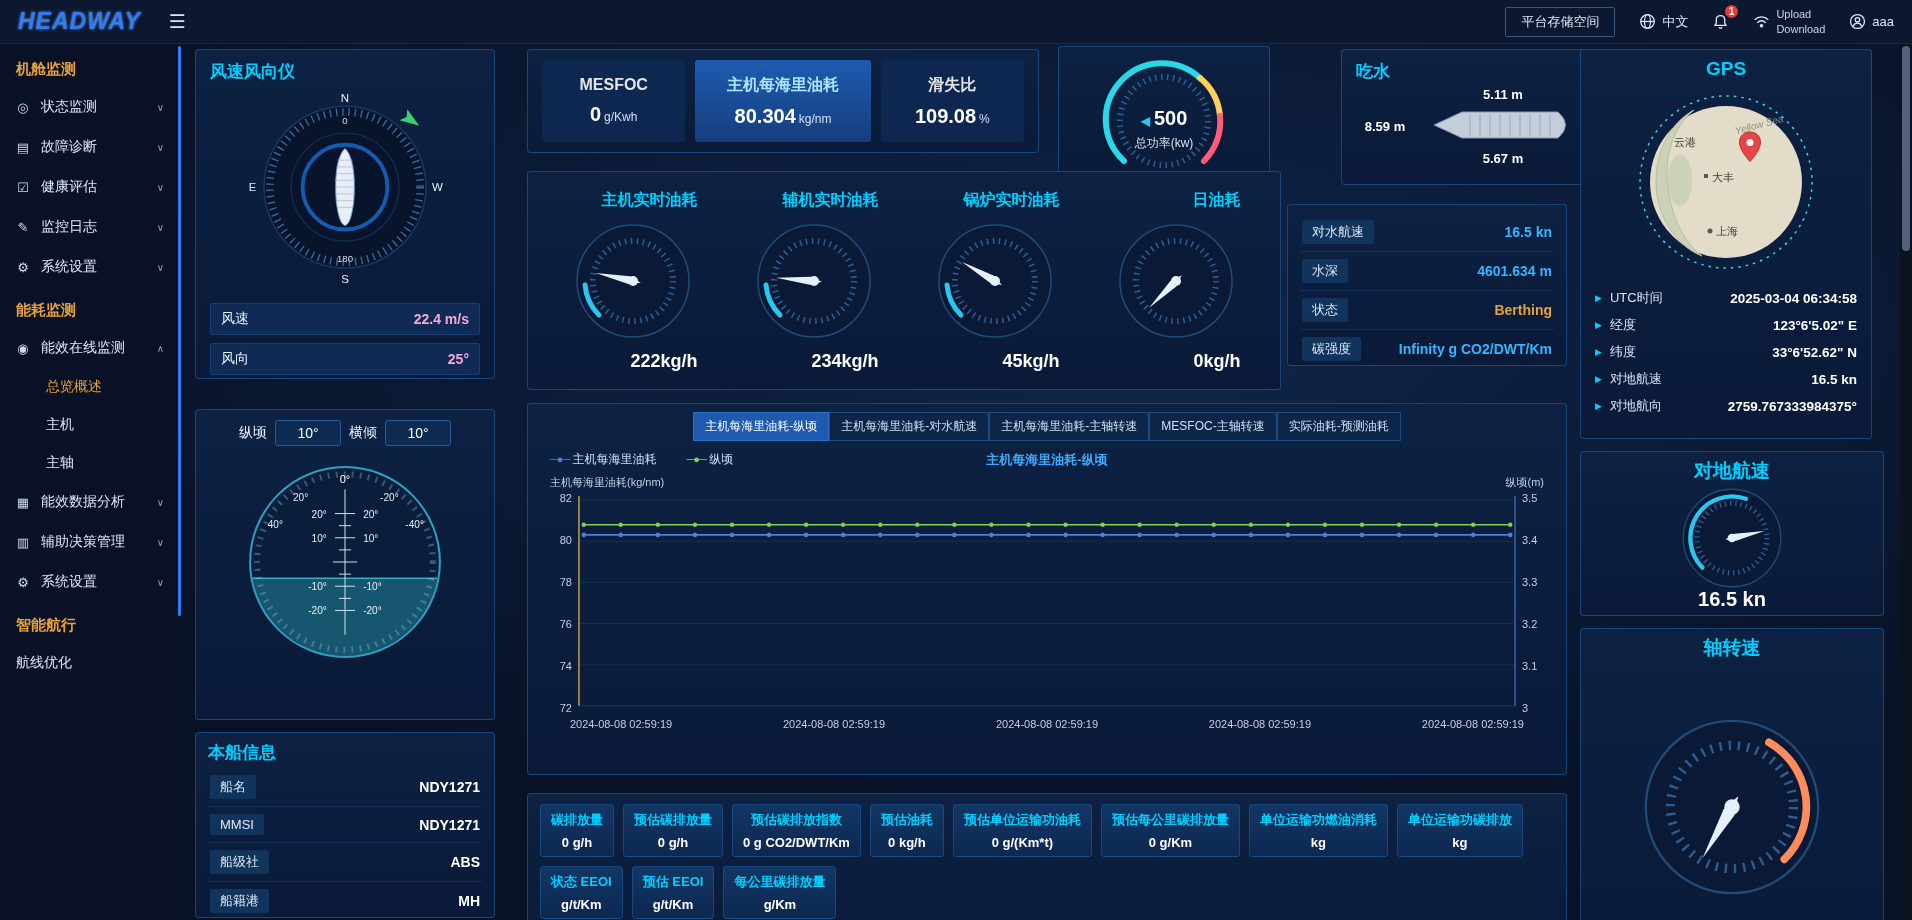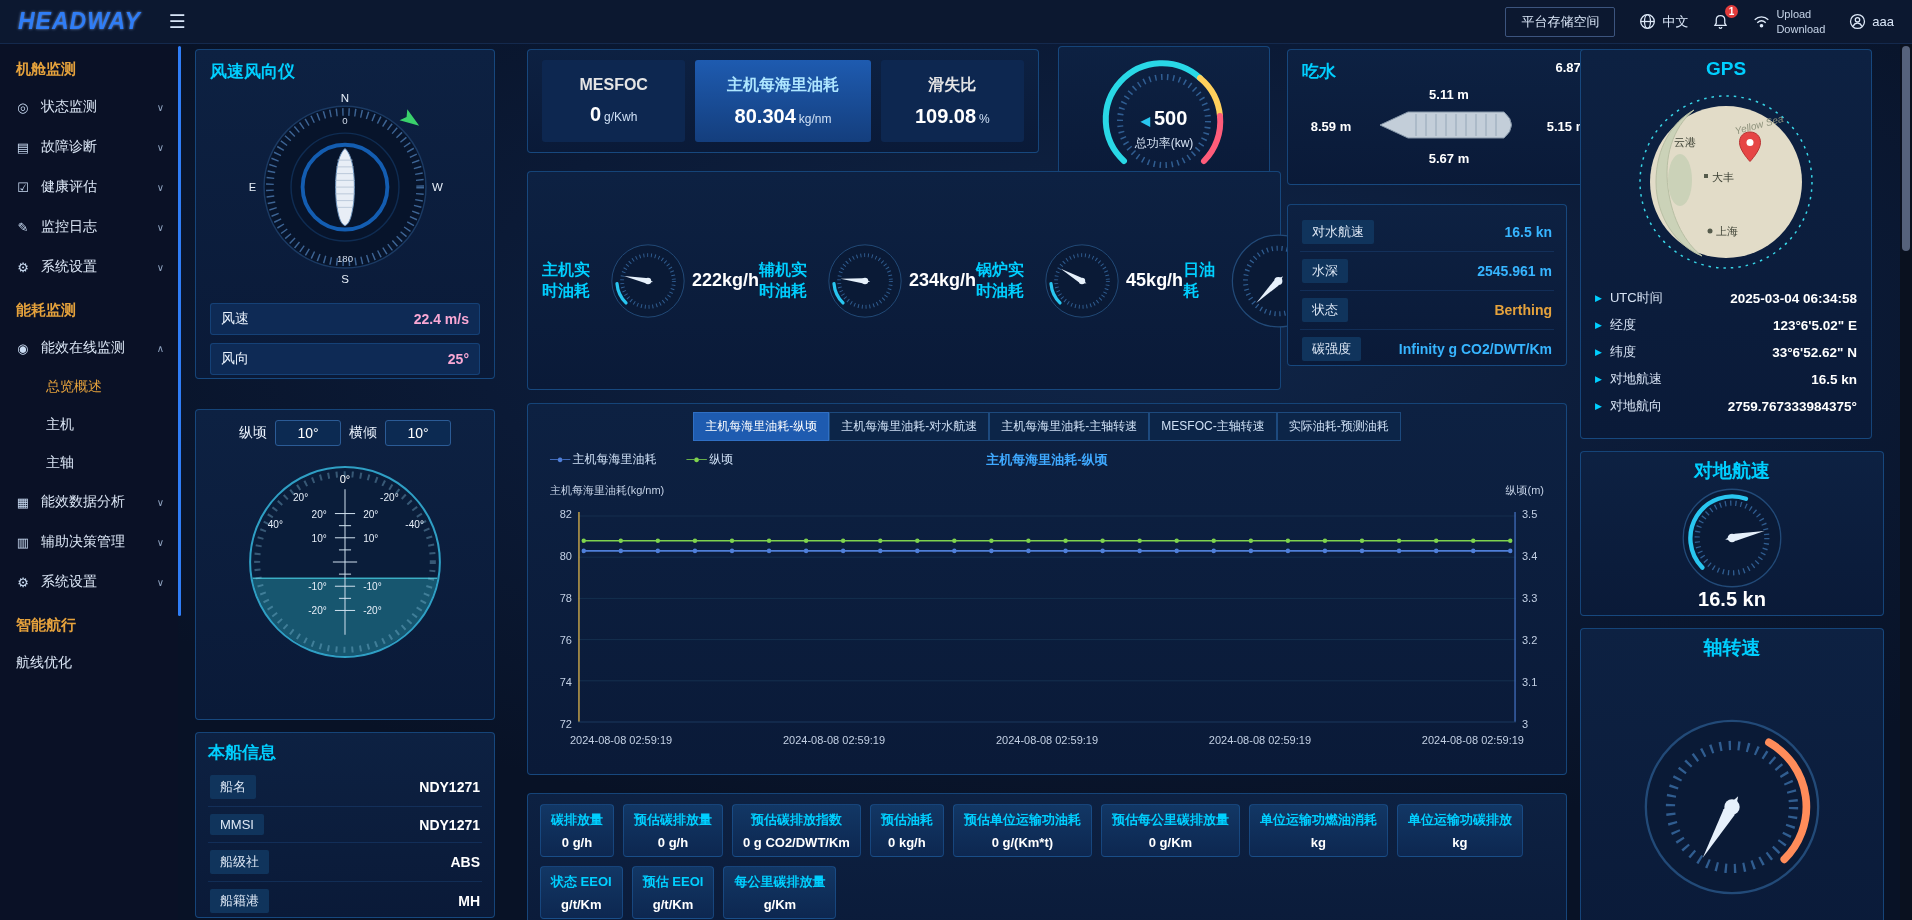--- a/index.html
+++ b/index.html
@@ -52,28 +52,28 @@
 .kpi-unit{font-size:12px;font-weight:400;color:#cfe0f5;margin-left:3px}
 
 
 #panel-power{left:880px;top:2px;width:212px;height:142px;padding:4px;display:flex;justify-content:center;align-items:center}
 .power-wrap{position:relative;width:150px;height:132px}
 .power-text{position:absolute;left:0;top:56px;width:100%;text-align:center;font-size:20px;font-weight:700;color:#fff}
 .power-text .mk{color:#29c6f0;font-size:12px;margin-right:4px}
 .power-sub{position:absolute;left:0;top:84px;width:100%;text-align:center;font-size:12px;color:#d5e2f3}
 
 
-#panel-draft{left:1109px;top:5px;width:324px;height:136px}
+#panel-draft{left:1163px;top:5px;width:324px;height:136px}
 .draft-tr{position:absolute;right:14px;top:10px;font-size:13px;font-weight:700;color:#fff}
 .draft-body{display:grid;grid-template-columns:58px 1fr 58px;grid-template-rows:18px 46px 18px;align-items:center;justify-items:center;margin-top:2px;font-size:13px;font-weight:700;color:#fff}
 .d-top{grid-column:2;grid-row:1}.d-left{grid-column:1;grid-row:2}.d-ship{grid-column:2;grid-row:2}.d-right{grid-column:3;grid-row:2}.d-bot{grid-column:2;grid-row:3}
 
 
 #panel-gauges{left:349px;top:127px;width:754px;height:219px;display:flex;justify-content:space-around;align-items:center}
-.mini-gauge{display:flex;flex-direction:row;align-items:center;gap:2px}
+.mini-gauge{display:flex;flex-direction:column;align-items:flex-end;gap:8px}
 .mini-title{color:#00cfff;font-weight:700;font-size:16px}
 .mini-value{color:#fff;font-weight:700;font-size:18px}
 
 
 #panel-nav{left:1109px;top:160px;width:280px;height:162px;padding:8px 12px}
 .trow{display:flex;align-items:center;border-bottom:1px solid rgba(40,100,170,.25);padding:7px 2px;font-size:14px}
 .trow:last-child{border-bottom:none}
 .tlabel{background:#10345c;color:#dfe9f6;padding:3px 10px;border-radius:2px;font-size:13px}
 .tval{margin-left:auto;font-weight:700;color:#37b5ff;font-size:14px}
 .tval.orange{color:#e5a23c}
@@ -91,21 +91,21 @@
 
 
 #panel-chart{left:349px;top:359px;width:1040px;height:372px;padding:8px 16px}
 .tabs{display:flex;justify-content:center}
 .tab{padding:5px 11px;font-size:12px;background:#0c2548;border:1px solid #1d4a7e;color:#cfe0f5;white-space:nowrap;cursor:pointer}
 .tab.active{background:#1e5bb0;border-color:#2f6fc4;color:#fff}
 .legend-row{position:relative;height:24px;margin-top:8px}
 .legend{position:absolute;left:6px;top:2px;display:flex;gap:30px;font-size:12px;color:#cfe0f5;align-items:center}
 .legend .mark{font-size:11px;letter-spacing:-1px}
 .chart-title{position:absolute;left:0;right:0;text-align:center;top:2px;color:#3fa9ff;font-size:13px;font-weight:700}
-.axis-labels{display:flex;justify-content:space-between;font-size:11px;color:#c3d0e4;margin:10px 6px}
+.axis-labels{display:flex;justify-content:space-between;font-size:11px;color:#c3d0e4;margin:2px 6px}
 .plot-row{display:flex;margin-top:2px}
 .yticks{width:34px;display:flex;flex-direction:column;justify-content:space-between;height:222px;font-size:11px;color:#c3d0e4}
 .yticks.left{text-align:right;padding-right:6px}
 .yticks.right{padding-left:6px}
 .plot-svg{flex:1;height:222px}
 .xlabels{display:flex;justify-content:space-between;margin:4px 26px 0;font-size:11px;color:#c3d0e4}
 
 
 #panel-stats{left:349px;top:749px;width:1040px;height:170px;padding:10px 12px}
 .stat-row{display:flex;gap:9px;flex-wrap:wrap}
@@ -395,21 +395,21 @@
     </div>
   </div>
 
   <div class="panel" id="panel-nav">
     <div class="trow">
       <span class="tlabel">对水航速</span>
       <span class="tval">16.5 kn</span>
     </div>
     <div class="trow">
       <span class="tlabel">水深</span>
-      <span class="tval">2545.961 m</span>
+      <span class="tval">4601.634 m</span>
     </div>
     <div class="trow">
       <span class="tlabel">状态</span>
       <span class="tval orange">Berthing</span>
     </div>
     <div class="trow">
       <span class="tlabel">碳强度</span>
       <span class="tval">Infinity g CO2/DWT/Km</span>
     </div>
   </div>

